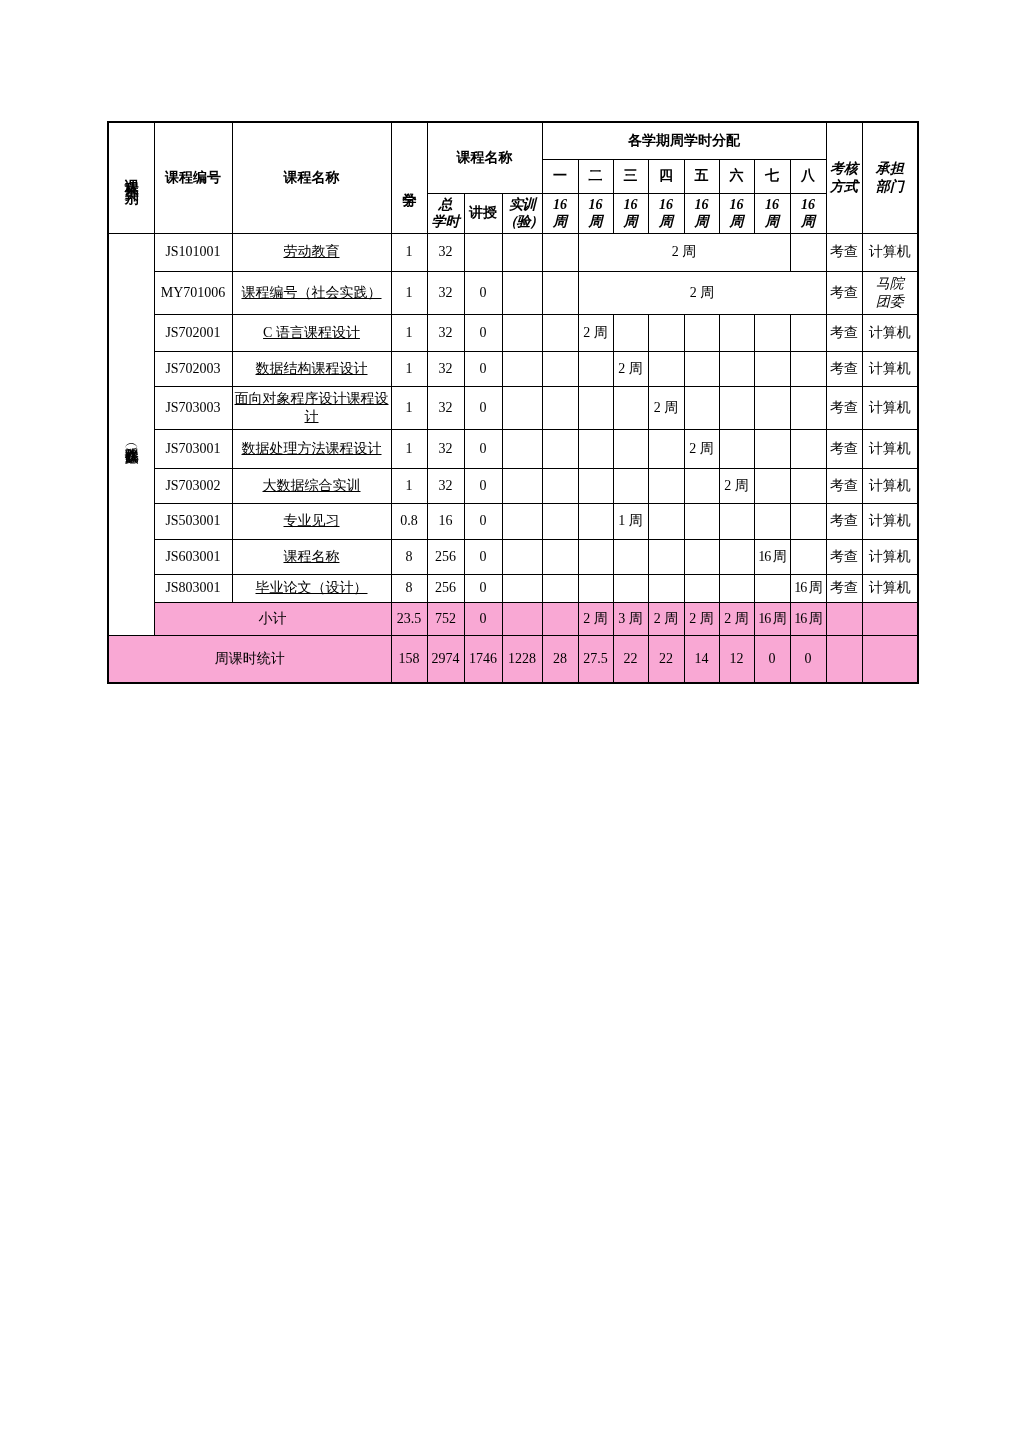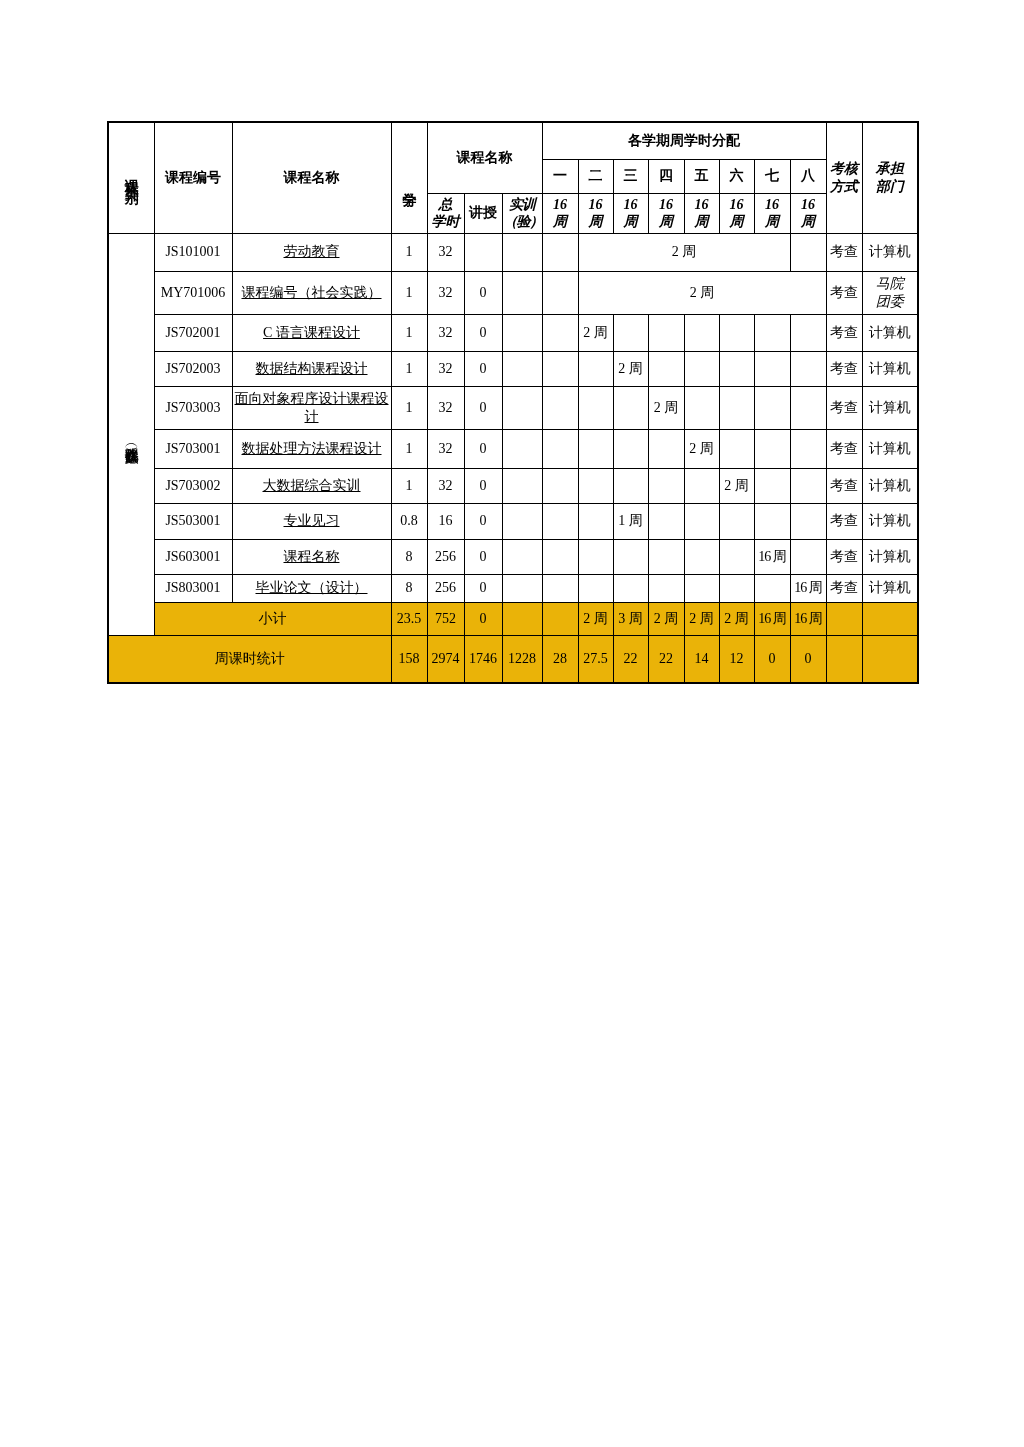--- a/index.html
+++ b/index.html
@@ -30,21 +30,21 @@
   table.plan th{font-weight:bold;}
   .pre{white-space:pre-line;font-style:italic;}
   .name{text-align:left;padding:1px 4px;text-decoration:underline;}
   .vert{
     writing-mode:vertical-lr;
     display:inline-block;
     white-space:nowrap;
     line-height:1;
   }
   .vspace{letter-spacing:4px;}
-  .gray{background:#eab308;}
+  .gray{background:#f9a8d4;}
   .wk{font-size:13px;line-height:1.15;}
   .tight{letter-spacing:-1px;font-size:13px;}
 </style>
 </head>
 <body>
 
 <div class="page">
   <table class="plan">
     <colgroup>
       <col style="width:46px">

